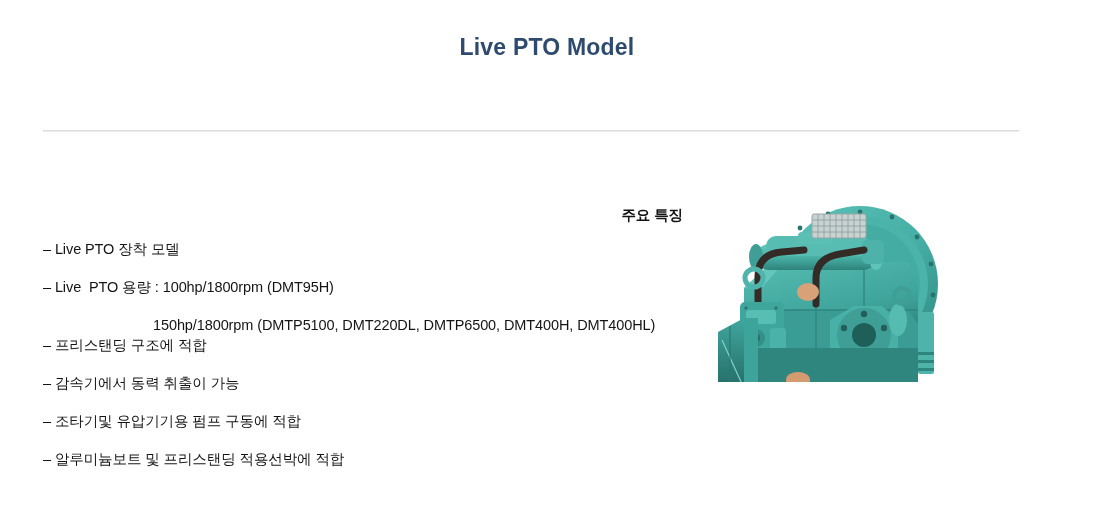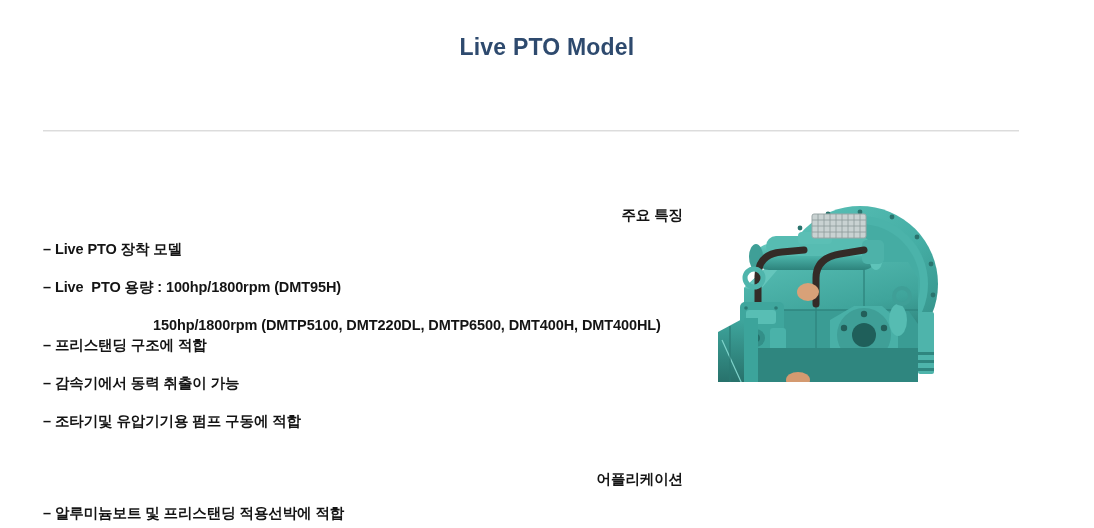--- a/index.html
+++ b/index.html
@@ -60,21 +60,21 @@
     margin: 0 0 14px 0;
     letter-spacing: -0.1px;
     text-align: right;
   }
   .section-heading.second {
     margin-top: 38px;
   }
 
   .bullet {
     font-size: 14.5px;
-    font-weight: bold;
+    font-weight: normal;
     color: #141414;
     line-height: 20px;
     margin: 0 0 18px 0;
     letter-spacing: -0.1px;
     white-space: pre-wrap;
   }
   .bullet.wrapping {
     text-indent: 0;
     margin-bottom: 0;
   }
@@ -115,21 +115,20 @@
   <p class="bullet">– Live  PTO 용량 : 100hp/1800rpm (DMT95H)</p>
 
   <p class="bullet wrapping">                            150hp/1800rpm (DMTP5100, DMT220DL, DMTP6500, DMT400H, DMT400HL)</p>
 
   <p class="bullet">– 프리스탠딩 구조에 적합</p>
 
   <p class="bullet">– 감속기에서 동력 취출이 가능</p>
 
   <p class="bullet">– 조타기및 유압기기용 펌프 구동에 적합</p>
 
-  <p class="section-heading second">어플리케이션</p>
 
   <p class="bullet last-app">– 알루미늄보트 및 프리스탠딩 적용선박에 적합</p>
 
 </div>
 
 <div class="product-image">
   <svg viewBox="0 0 250 190" xmlns="http://www.w3.org/2000/svg">
     <defs>
       <linearGradient id="bellGrad" x1="0" y1="0" x2="1" y2="1">
         <stop offset="0%" stop-color="#5cc2b8"></stop>

